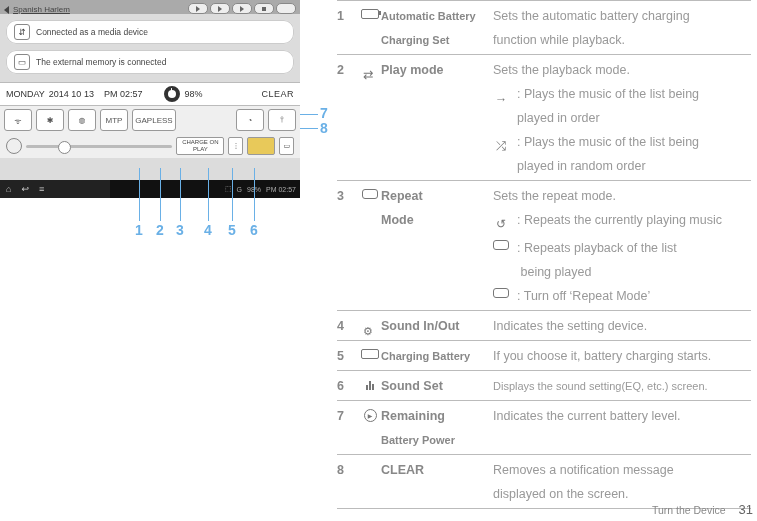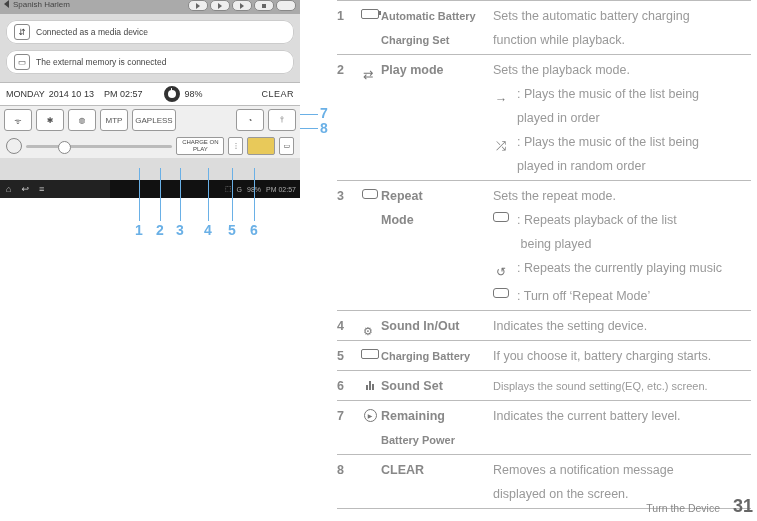--- a/index.html
+++ b/index.html
@@ -36,23 +36,24 @@
     width: 300px;
     height: 198px;
     background: #dcdcdc;
     font-size: 9px;
     color: #444;
   }
   .device .statusbar {
     height: 14px;
     background: #aaa;
     display: flex;
-    align-items: flex-start;
+    align-items: flex-end;
     padding: 0 4px;
     gap: 4px;
+    text-decoration: underline;
   }
   .statusbar .arrow-back {
     width: 0; height: 0;
     border-top: 4px solid transparent;
     border-bottom: 4px solid transparent;
     border-right: 5px solid #444;
   }
   .statusbar .title { color:#444; font-size:8px; }
   .statusbar .ctrls { margin-left:auto; display:flex; gap:2px; }
   .ctrls .pill {
@@ -159,21 +160,21 @@
   .ic-arrow-r::before{content:"\2192";color:#777;}
   .ic-shuf2::before{content:"\292E";color:#777;}
   .ic-rep1{width:14px;height:8px;border:1px solid #777;border-radius:3px;}
   .ic-rep2::before{content:"\21BA";color:#777;font-size:12px;}
   .ic-off{width:14px;height:8px;border:1px solid #777;border-radius:3px;position:relative;}
 
   
   .footer{
     position:absolute;right:4px;bottom:4px;font-size:10.5px;color:#888;
   }
-  .footer .pg{font-size:18px;color:#666;margin-left:10px;font-weight:bold;}
+  .footer .pg{font-size:13px;color:#666;margin-left:10px;}
 </style>
 </head>
 <body>
 
 <div class="page">
 
   <div class="left-col">
     <div class="device">
       <div class="statusbar">
         <span class="arrow-back"></span>
@@ -306,35 +307,35 @@
             <span class="ic ic-repeat"></span>
           </div>
         <div class="c-label">
           <span>Repeat</span><br>
           <span>Mode</span>
         </div>
         <div class="c-desc">
           <span>Sets the repeat mode.</span>
           <div class="subline">
             <span class="sicon">
+                <span class="ic-rep2"></span>
+              </span>
+            <span class="stext">: Repeats the currently playing music</span>
+          </div>
+          <div class="subline">
+            <span class="sicon">
                 <span class="ic-rep1"></span>
               </span>
             <span class="stext">
               <span>: Repeats playback of the list</span><br>
               &nbsp;<span>being played</span>
             </span>
           </div>
           <div class="subline">
             <span class="sicon">
-                <span class="ic-rep2"></span>
-              </span>
-            <span class="stext">: Repeats the currently playing music</span>
-          </div>
-          <div class="subline">
-            <span class="sicon">
                 <span class="ic-off"></span>
               </span>
             <span class="stext">: Turn off ‘Repeat Mode’</span>
           </div>
         </div>
       </div>
 
       <div class="row">
         <div class="c-num">4</div>
         <div class="c-icon">

